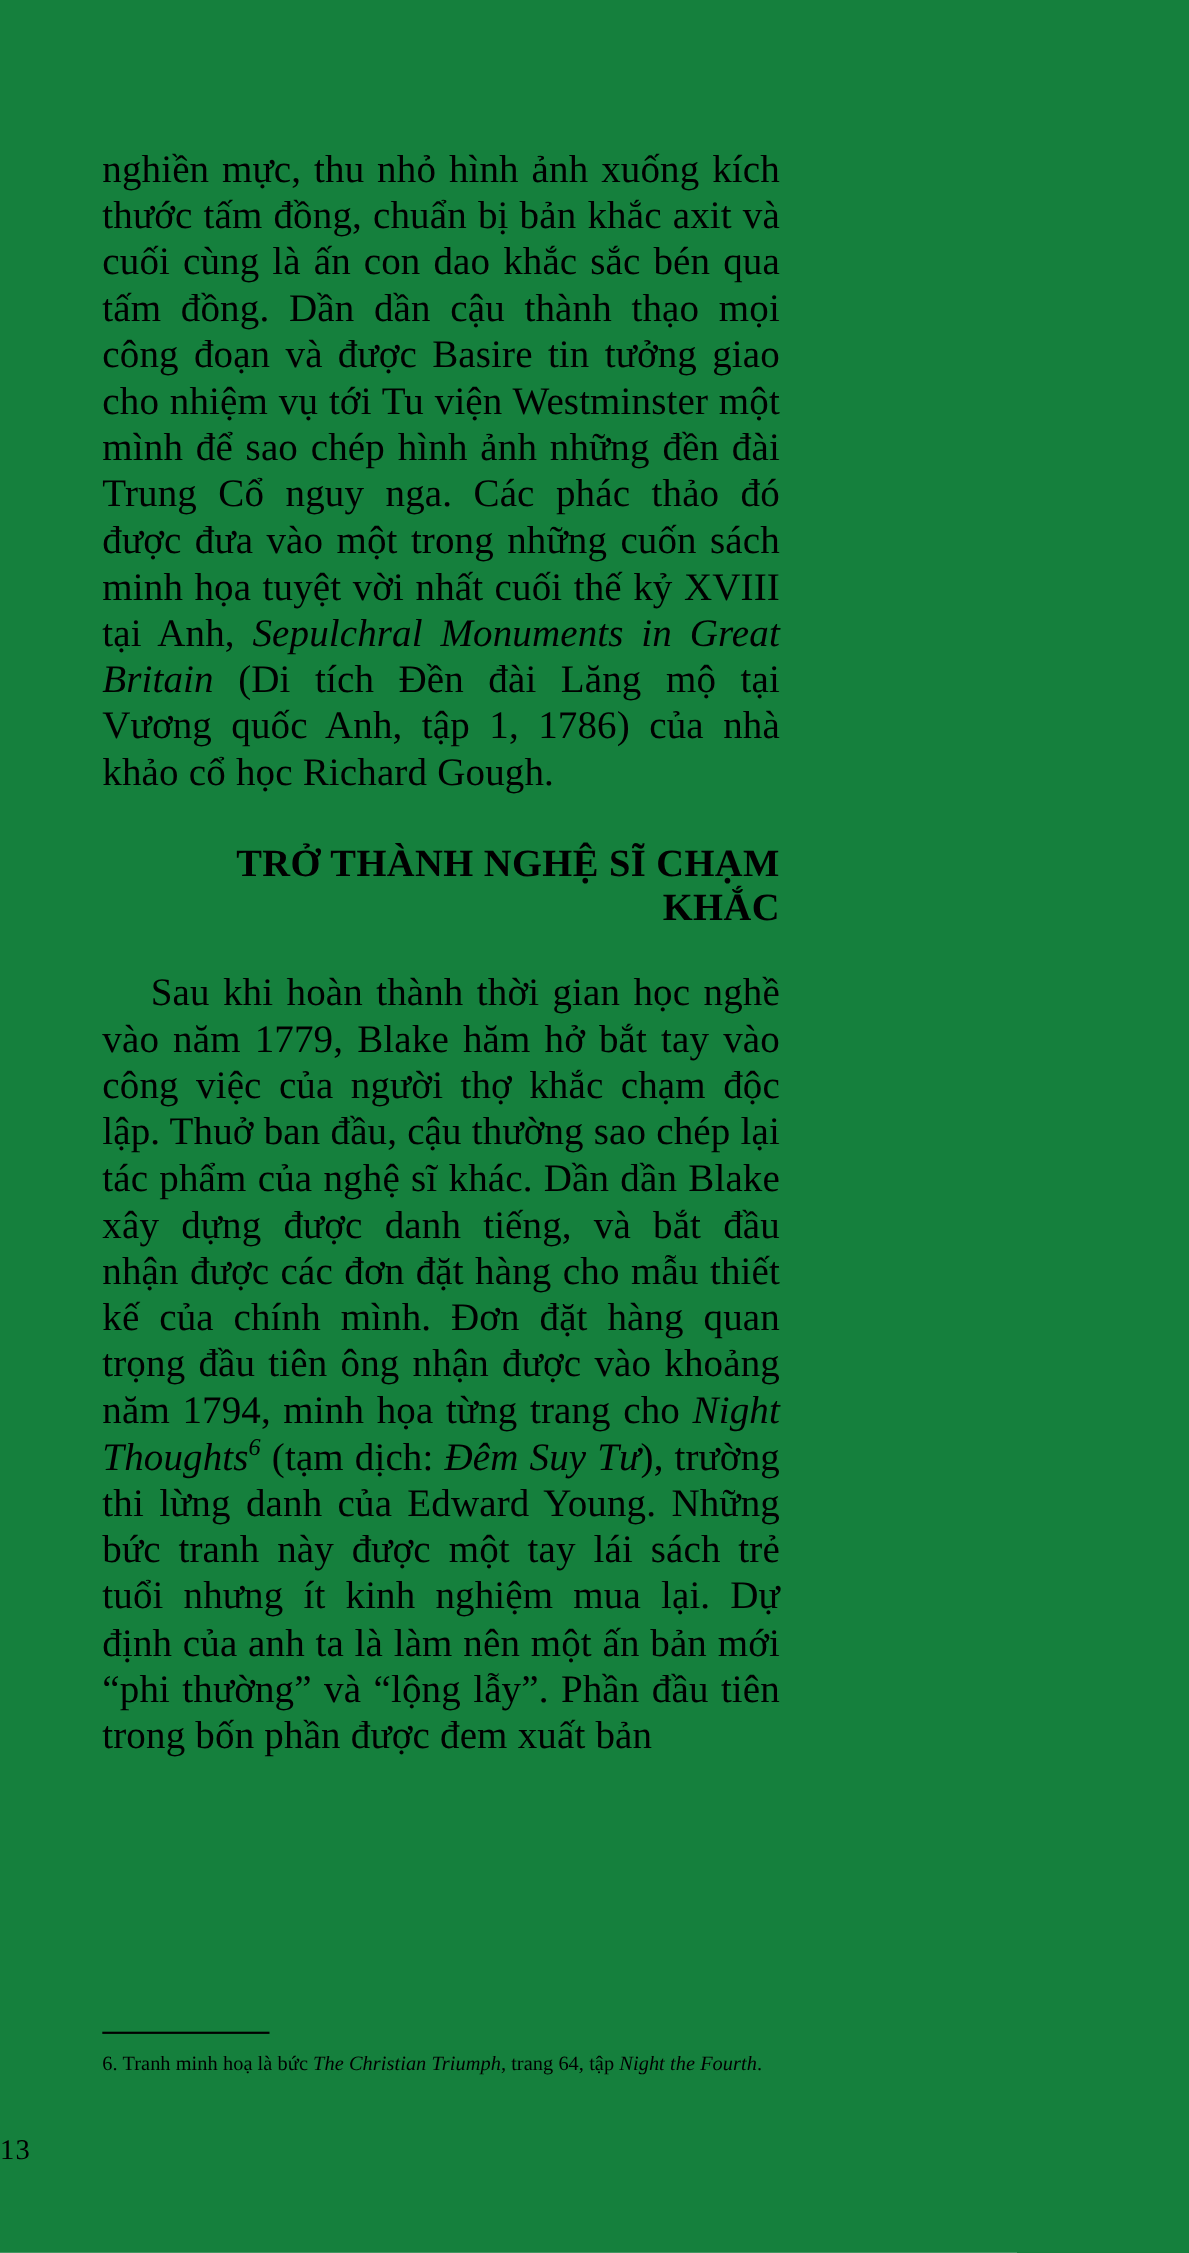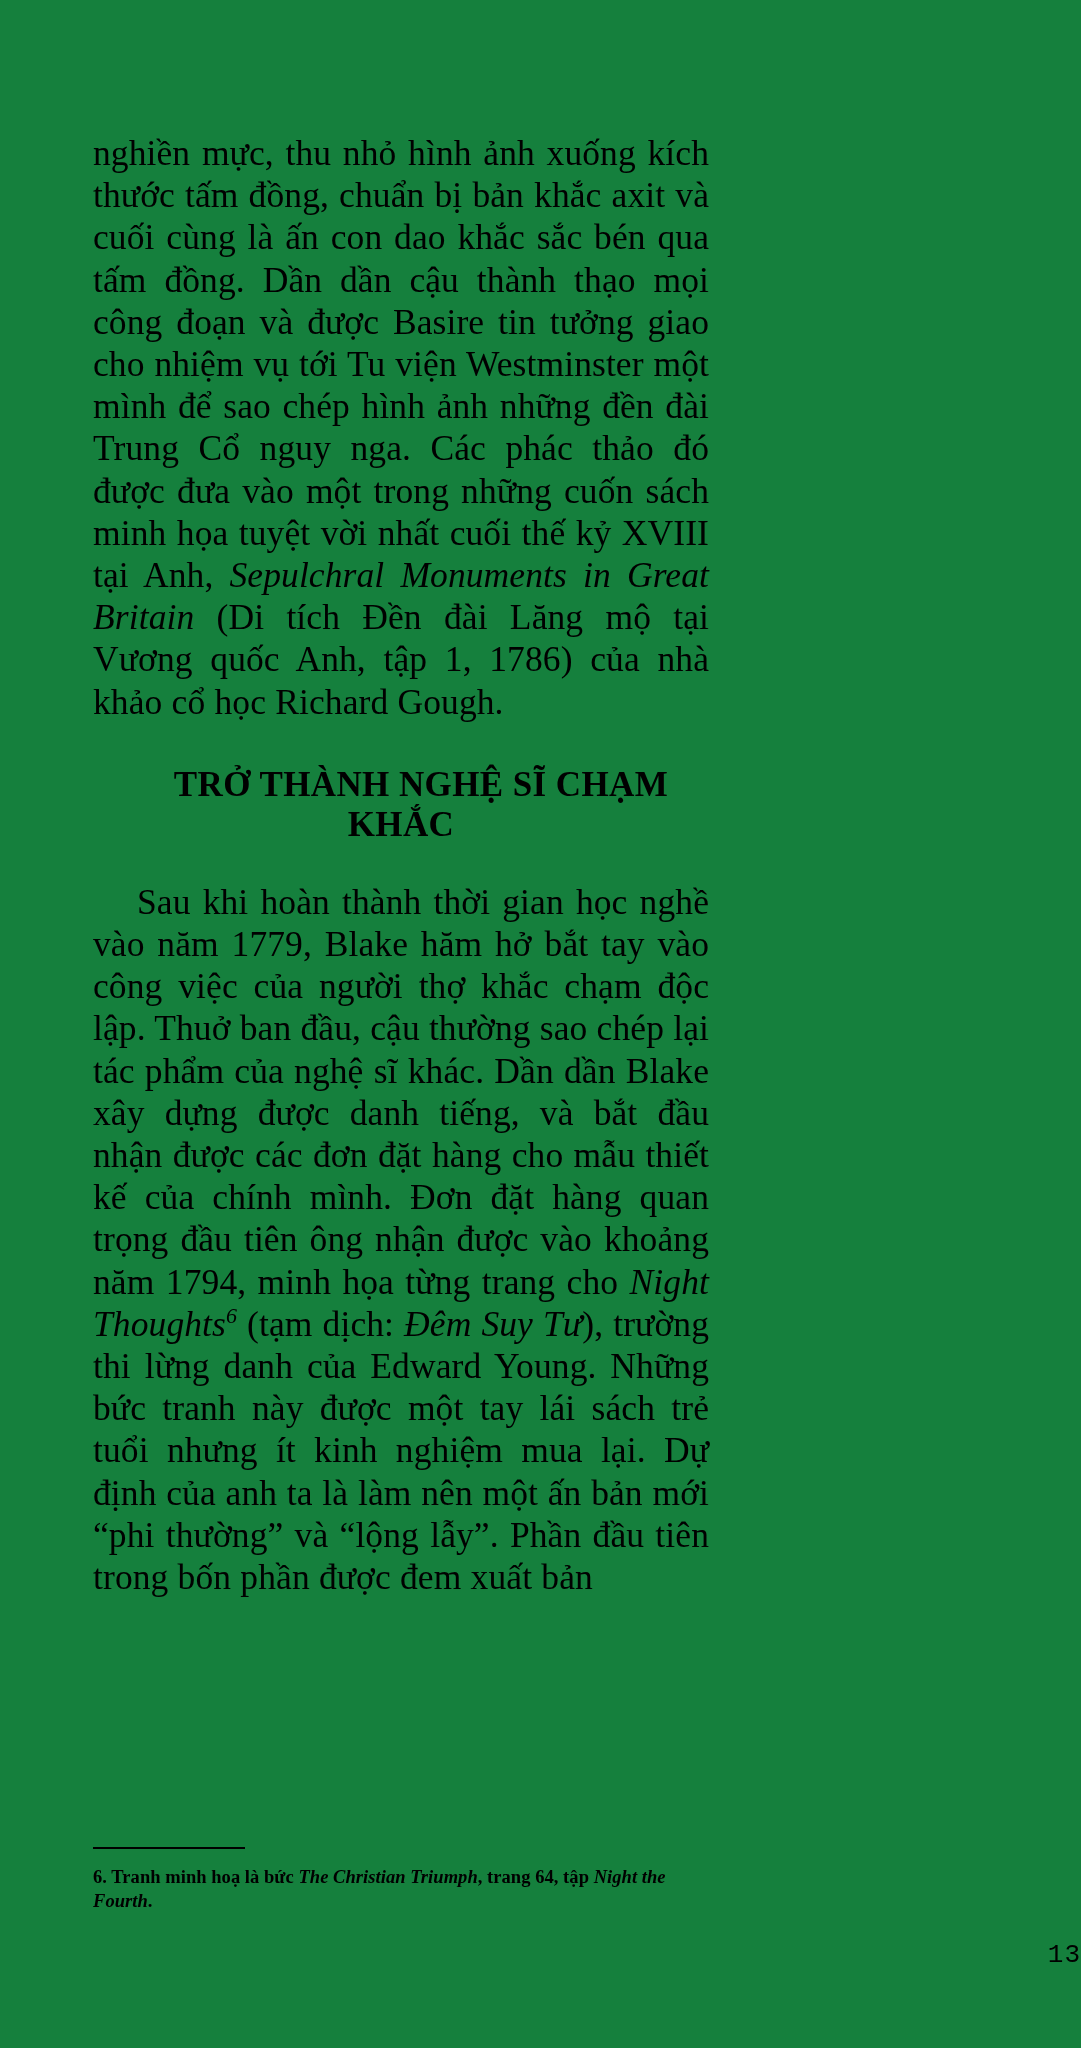--- a/index.html
+++ b/index.html
@@ -52,21 +52,21 @@
     vertical-align: super;
     line-height: 0;
     font-style: italic;
   }
   .heading {
     font-size: 35px;
     font-weight: bold;
     letter-spacing: 0.4px;
     margin: 0;
     padding: 0;
-    text-align: center;
+    text-align: right;
     text-indent: 40px;
   }
   .gap-before-heading { height: 42px; }
   .gap-after-heading { height: 36px; }
 
   .footnote-area {
     position: absolute;
     left: 93px;
     top: 1847px;
     width: 616px;
@@ -75,33 +75,31 @@
     width: 152px;
     height: 2px;
     background: #000000;
     margin: 0 0 16px 0;
   }
   .footnote-text {
     font-size: 18.5px;
     line-height: 24px;
     margin: 0;
     letter-spacing: 0.05px;
-    font-weight: bold;
   }
   .footnote-text .it { font-style: italic; }
 
   .page-number {
     position: absolute;
     left: 0;
     top: 1940px;
     width: 1081px;
-    text-align: right;
+    text-align: left;
     font-size: 26px;
     letter-spacing: 1px;
-    font-family: Liberation Mono, monospace;
   }
 </style>
 </head>
 <body>
 
 <div class="page">
 
   <div class="content">
 
     <p class="para first-block"><span>nghiền mực, thu nhỏ hình ảnh xuống kích thước tấm đồng, chuẩn bị bản khắc axit và cuối cùng là ấn con dao khắc sắc bén qua tấm đồng. Dần dần cậu thành thạo mọi công đoạn và được Basire tin tưởng giao cho nhiệm vụ tới Tu viện Westminster một mình để sao chép hình ảnh những đền đài Trung Cổ nguy nga. Các phác thảo đó được đưa vào một trong những cuốn sách minh họa tuyệt vời nhất cuối thế kỷ XVIII tại Anh, </span><span class="it">Sepulchral Monuments in Great Britain</span><span> (Di tích Đền đài Lăng mộ tại Vương quốc Anh, tập 1, 1786) của nhà khảo cổ học Richard Gough.</span></p>

